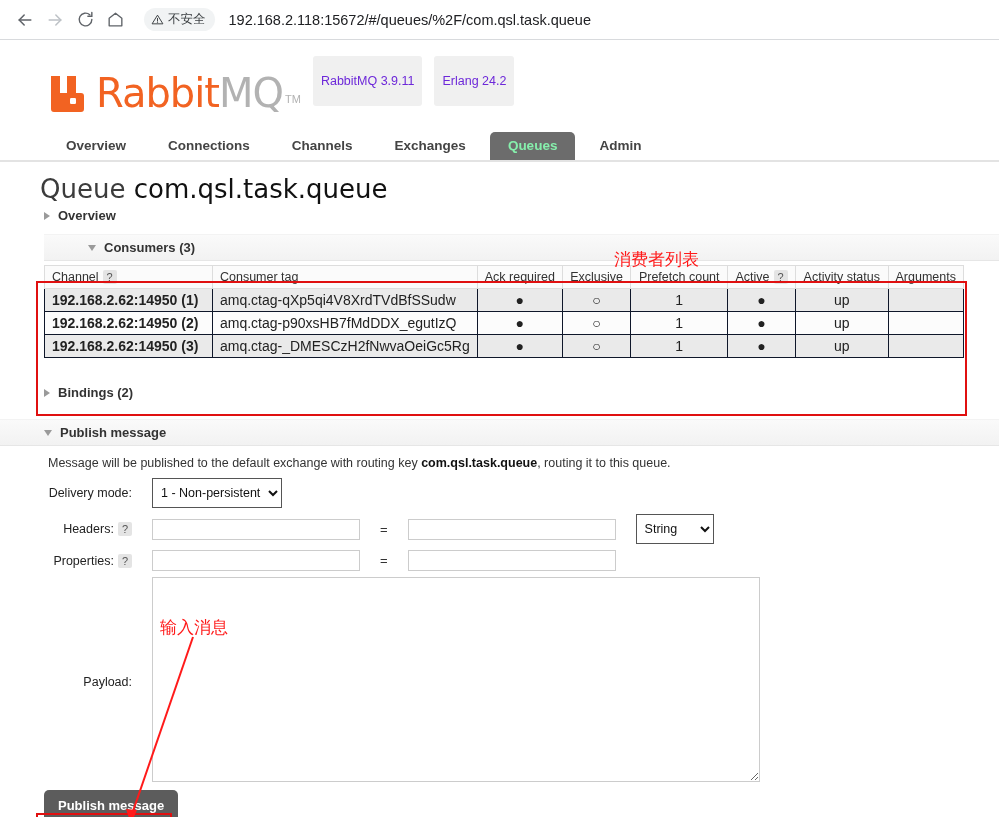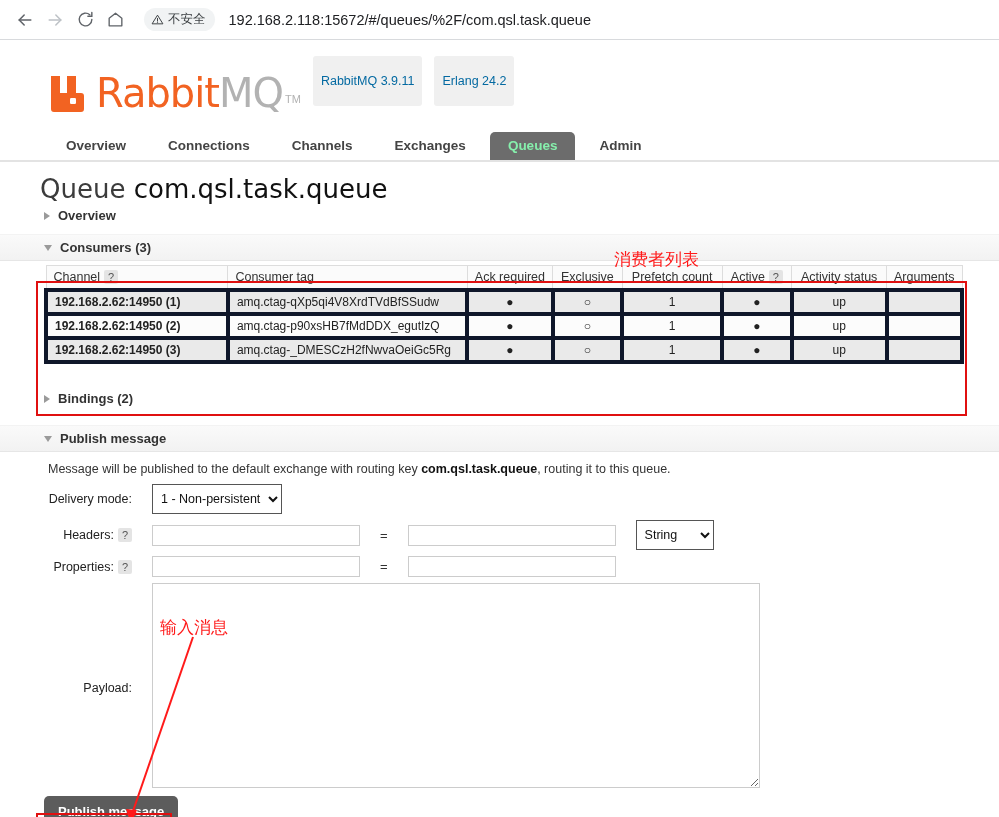--- a/index.html
+++ b/index.html
@@ -88,21 +88,21 @@
     color: #b2b2b2;
     margin-left: 2px;
     position: relative;
     top: -4px;
   }
   .ver-chip {
     background: #f0f0f0;
     border-radius: 3px;
     padding: 18px 8px;
     font-size: 12.5px;
-    color: #0369a1;
+    color: #6d28d9;
     position: relative;
     top: -6px;
   }
 
   
   .navbar {
     margin: 20px 0 0 0;
     padding: 0 0 0 48px;
     border-bottom: 2px solid #e3e3e3;
     display: flex;
@@ -177,24 +177,24 @@
     border: 1px solid #ddd;
     font-weight: normal;
     color: #333;
     text-align: left;
     padding: 4px 7px;
     font-size: 12.5px;
     white-space: nowrap;
   }
   table.ctable th.c { text-align: center; }
   table.ctable td {
-    border: 4px solid #0f172a;
+    border: 1px solid #0f172a;
     padding: 3px 7px;
     color: #222;
-    font-size: 12px;
+    font-size: 14px;
     white-space: nowrap;
   }
   table.ctable tr.odd td { background: #eaeaea; }
   table.ctable tr.even td { background: #fcfcfc; }
   td.chan { font-weight: bold; font-size: 12.5px; }
   td.tag { color: #555; }
   td.ctr { text-align: center; }
   .help-q {
     display: inline-block;
     background: #e4e4e4;
@@ -361,21 +361,21 @@
   <div class="queue-title">
     <span>Queue</span>
     <span class="qname">com.qsl.task.queue</span>
   </div>
 
   <div class="section-head" style="padding-top:4px;">
     <span class="tri right"></span>
     <span>Overview</span>
   </div>
 
-  <div class="section-head shaded" style="margin-top:6px;">
+  <div class="section-head shaded" style="margin-top:6px;margin-left:44px;">
     <span class="tri down"></span>
     <span>Consumers (3)</span>
   </div>
 
   <div class="consumers-wrap">
     <table class="ctable">
       <thead>
         <tr>
           <th style="width:185px">
             <span>Channel</span><span class="help-q">?</span>

